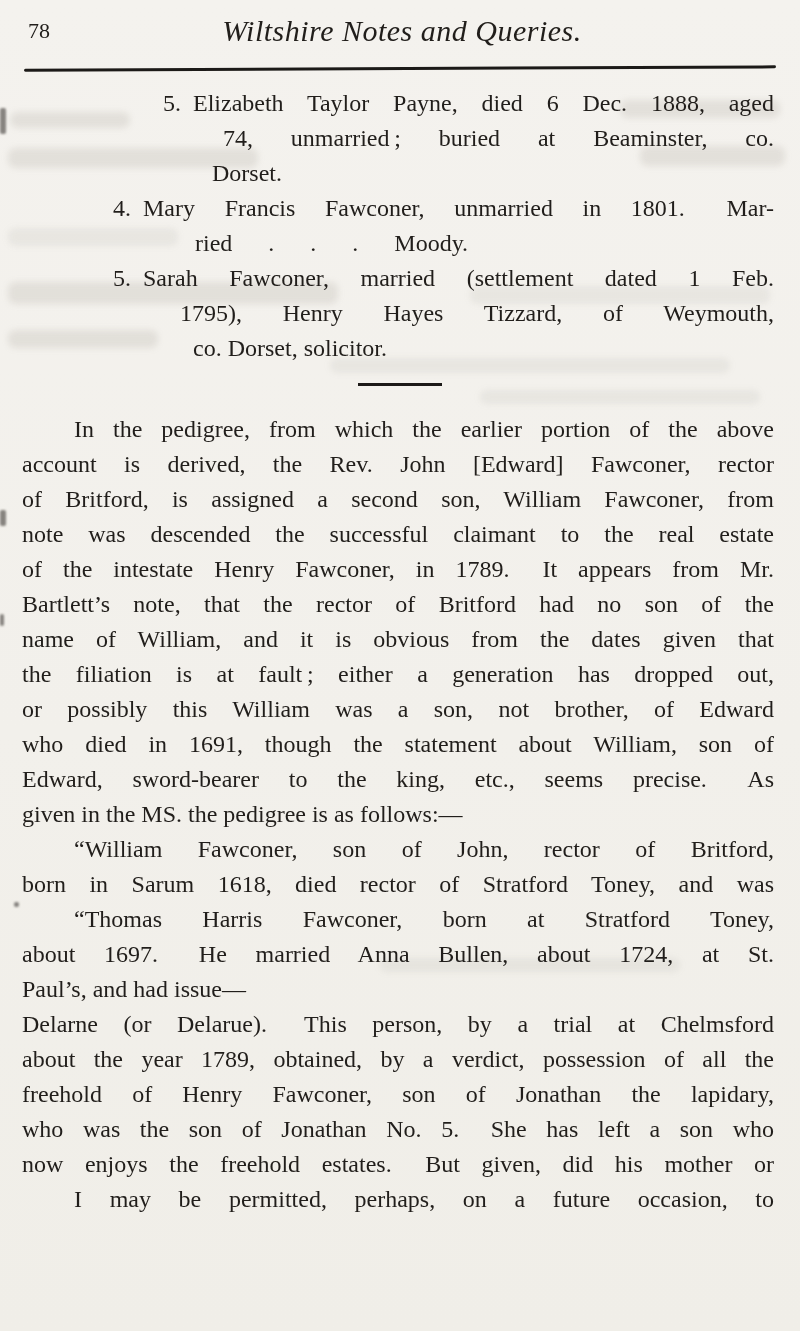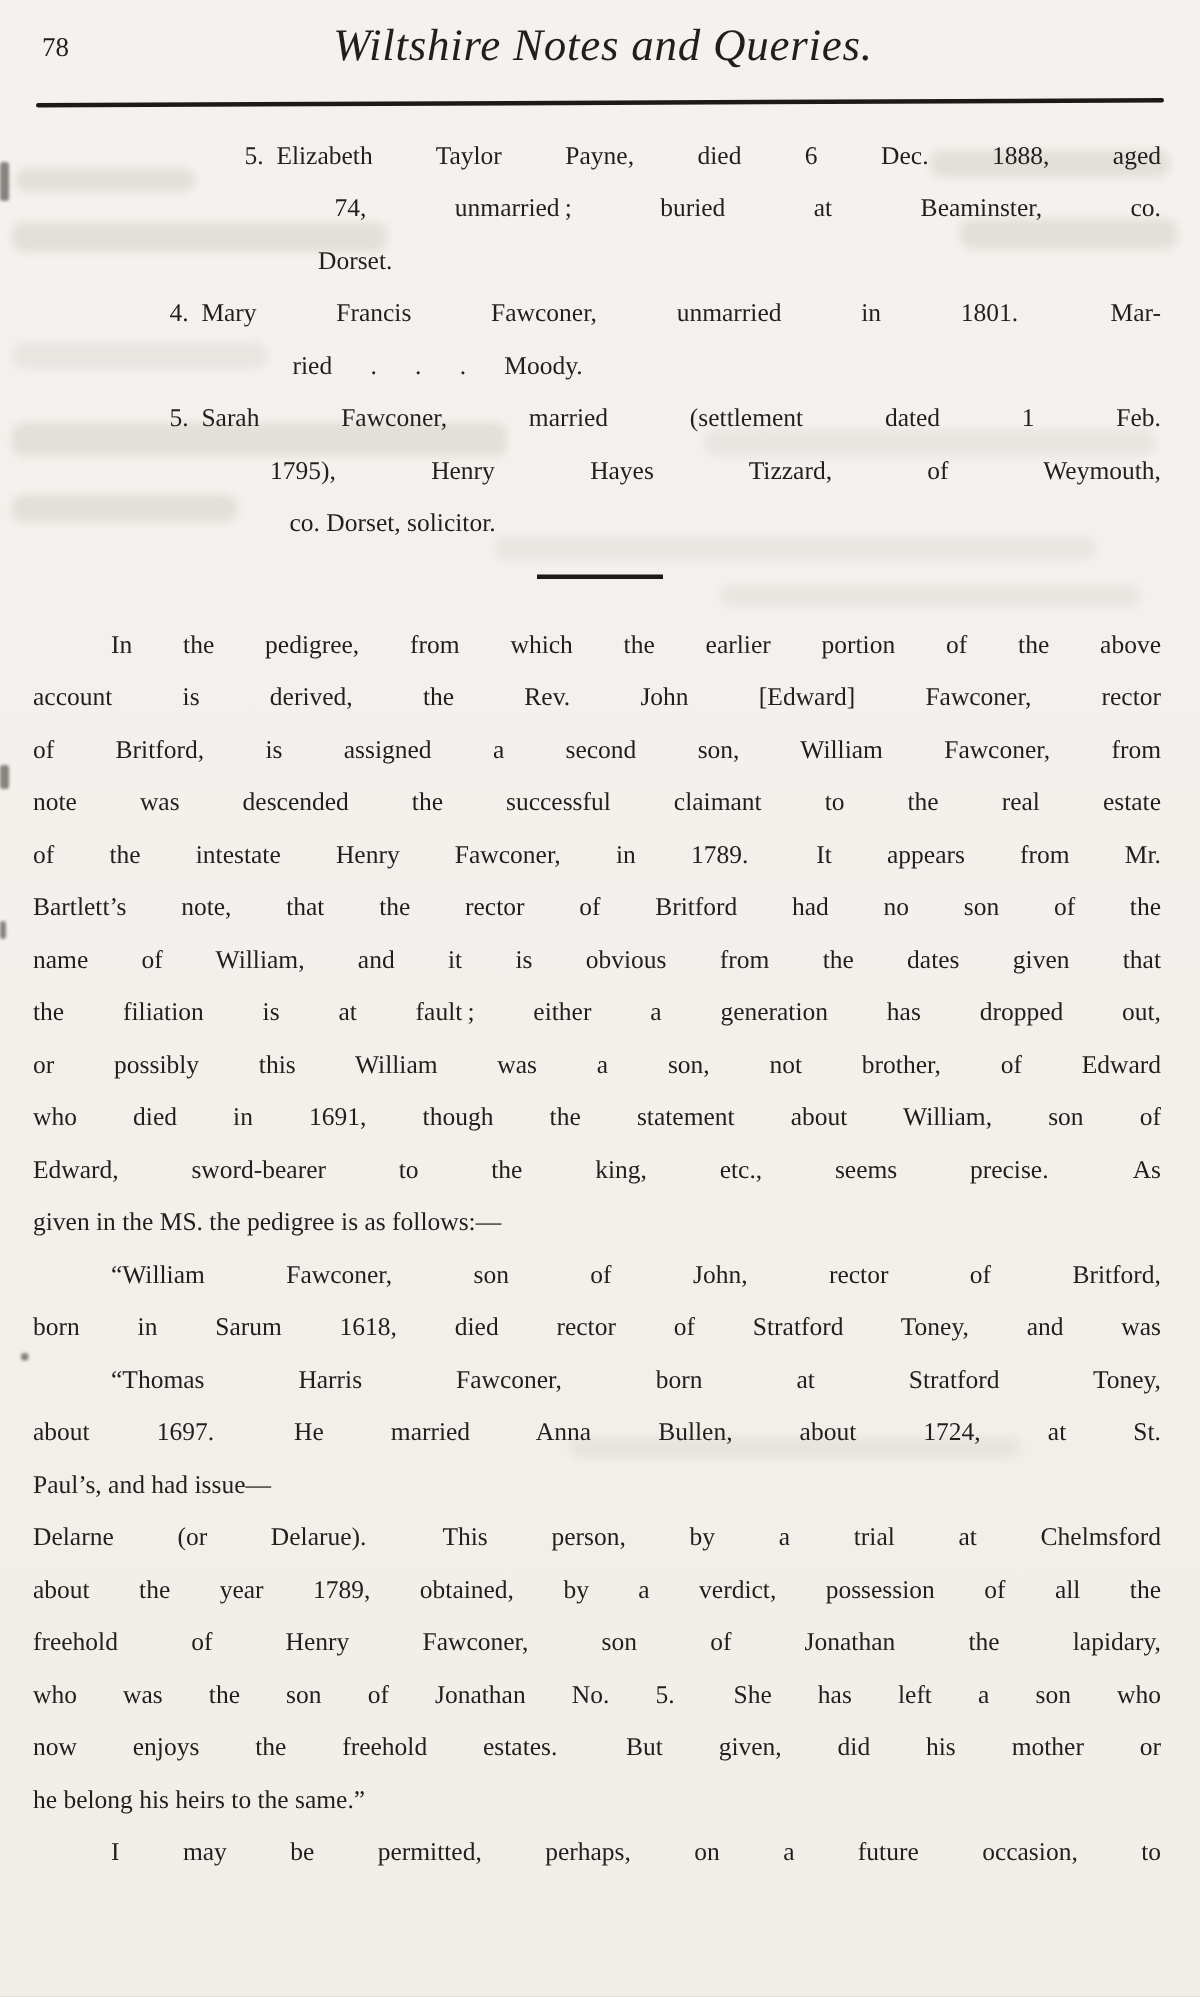--- a/index.html
+++ b/index.html
@@ -25,41 +25,41 @@
     position:absolute;
     background:rgba(45,42,38,0.55);
     border-radius:2px;
     filter:blur(1px);
     pointer-events:none;
   }
 
   header { position:relative; height:48px; padding-top:14px; }
   .pagenum {
     position:absolute; left:28px; top:16px;
-    font-size:18px; line-height:30px;
+    font-size:22px; line-height:30px;
   }
   .title {
     margin:0; text-align:center;
     font-size:30px; line-height:34px;
     font-style:italic; font-weight:normal;
     letter-spacing:0.5px;
     transform:translateX(2px);
   }
   .rule {
     margin:5px 24px 0 24px;
     height:3px; background:#1c1a18;
     border-radius:2px;
     transform:rotate(-0.25deg);
   }
 
   .content { padding:0 26px 0 22px; position:relative; }
 
   .l {
     position:relative;
-    font-size:17px;
+    font-size:24px;
     line-height:35px;
     height:35px;
     white-space:nowrap;
     text-justify:inter-word;
   }
   .j { text-align:justify; text-align-last:justify; }
   .ind { text-indent:52px;font-family:Liberation Serif, serif; }
 
   .pedigree { margin-top:16px; }
   .divider {
@@ -139,21 +139,20 @@
         <div class="l j">about 1697.  He married Anna Bullen, about 1724, at St.</div>
         <div class="l">Paul’s, and had issue—</div>
       </div>
 
       <div>
         <div class="l j">Delarne (or Delarue).  This person, by a trial at Chelmsford</div>
         <div class="l j">about the year 1789, obtained, by a verdict, possession of all the</div>
         <div class="l j">freehold of Henry Fawconer, son of Jonathan the lapidary,</div>
         <div class="l j">who was the son of Jonathan No. 5.  She has left a son who</div>
         <div class="l j">now enjoys the freehold estates.  But given, did his mother or</div>
-        <div class="l">he belong his heirs to the same.”</div>
       </div>
 
       <div>
         <div class="l j ind">I may be permitted, perhaps, on a future occasion, to</div>
       </div>
 
     </section>
   </div>
 </div>
 

